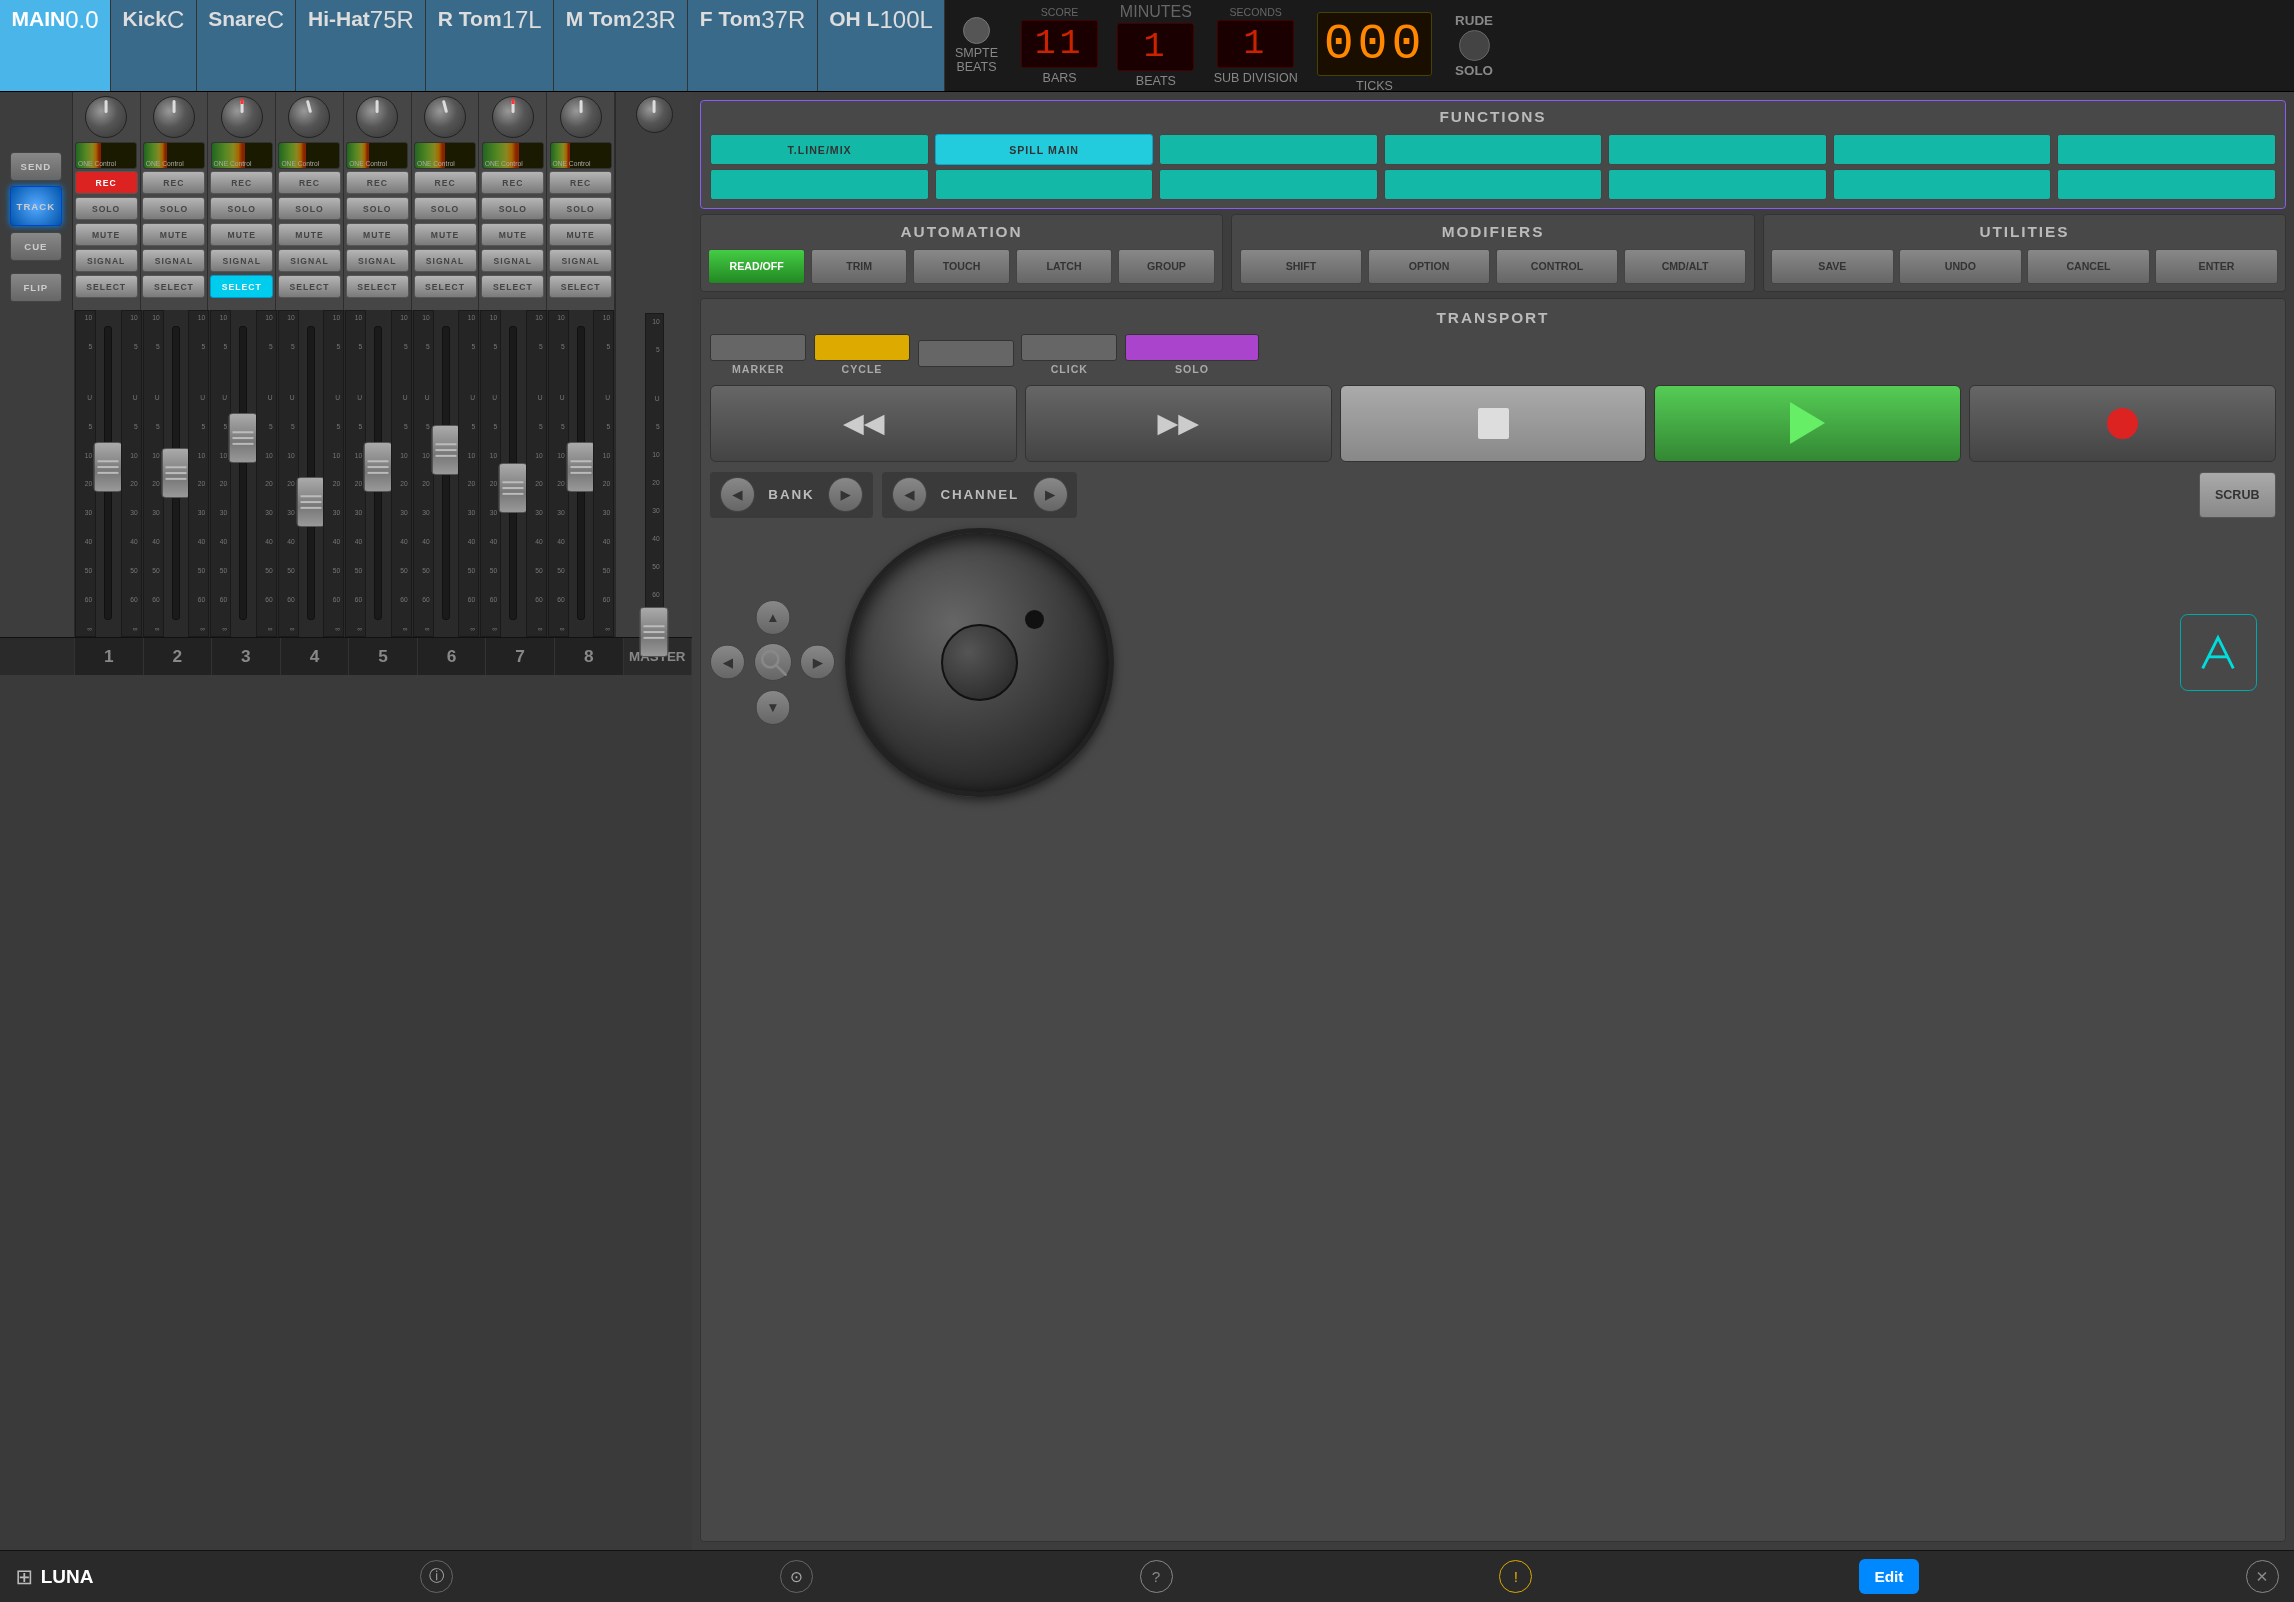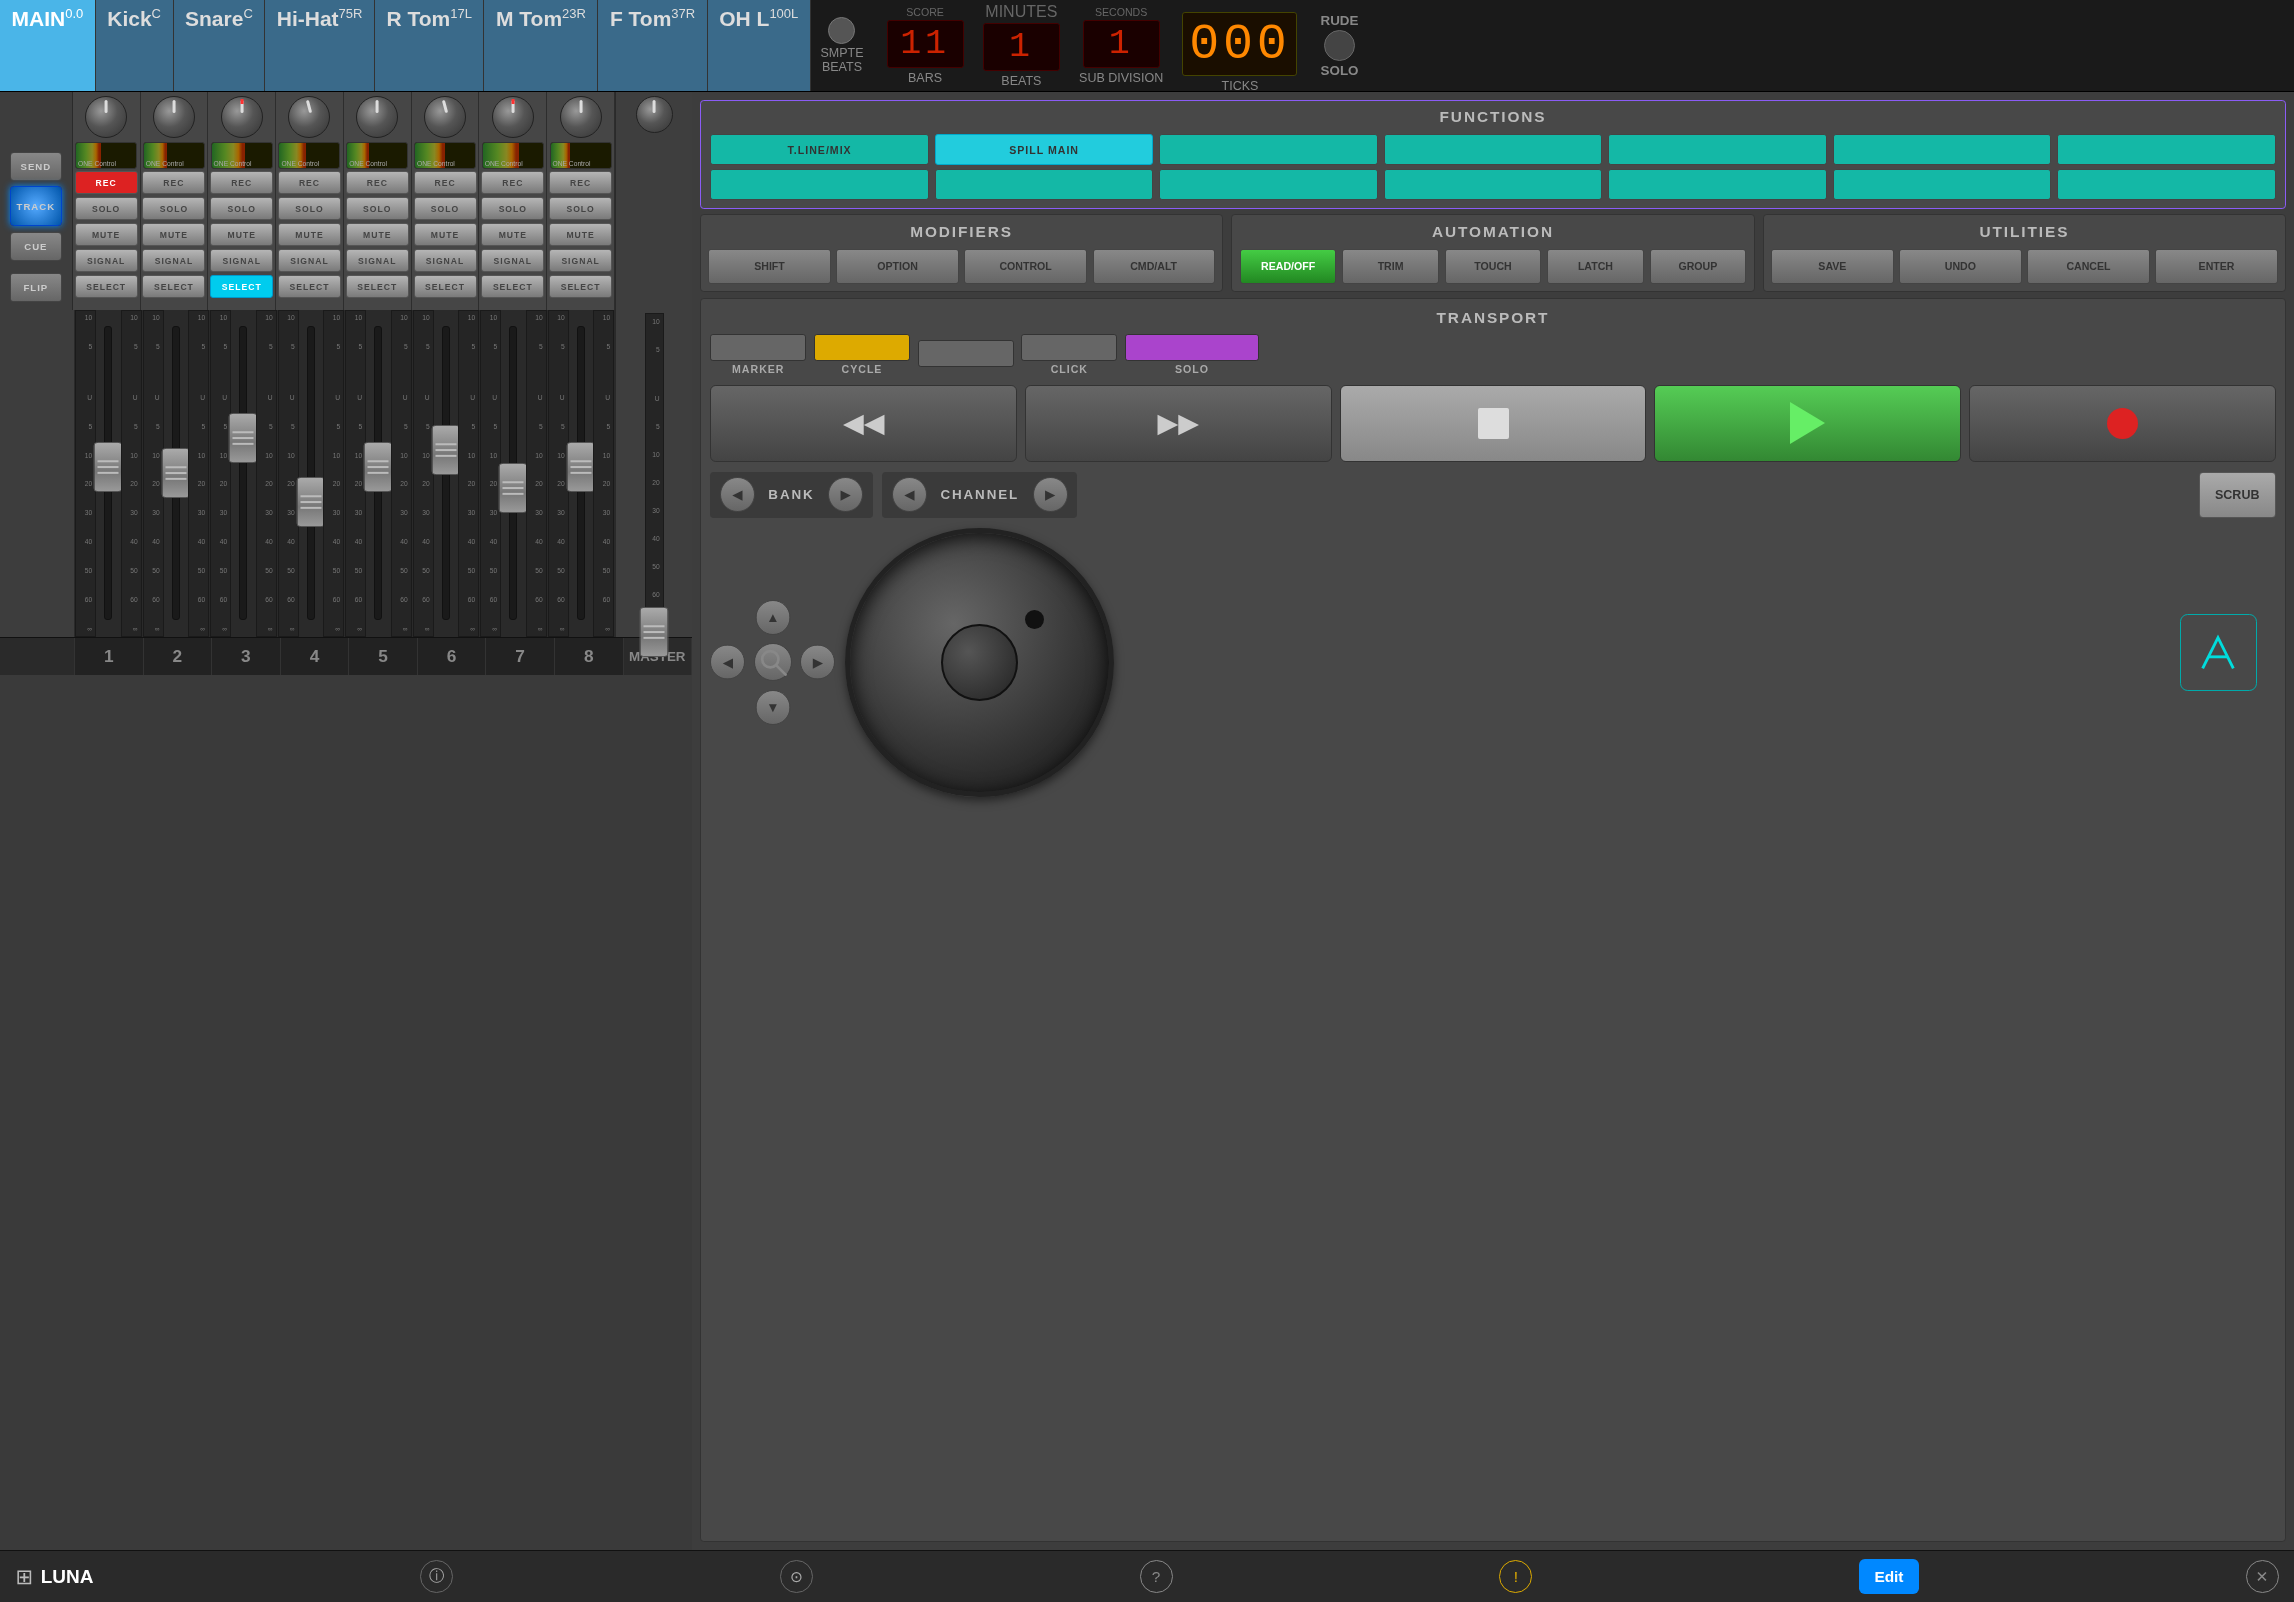--- a/index.html
+++ b/index.html
@@ -29,21 +29,21 @@
       min-width: 77px;
     }
     .header-channel.main { background: #4ab5e8; min-width: 86px; }
     .header-channel-name {
       font-size: 21px;
       font-weight: bold;
       color: #fff;
       line-height: 1.2;
     }
     .header-channel-sub {
-      font-size: 13px;
+      font-size: 24px;
       color: #fff;
       line-height: 1.2;
     }
     .header-channel:not(.main) .header-channel-name { color: #ddd; }
     .header-channel:not(.main) .header-channel-sub { color: #ddd; }
     .header-channel:not(.main) { background: #3a6a8a; }
 
     .header-right {
       flex: 1;
       background: #1a1a1a;
@@ -1470,54 +1470,54 @@
           <div class="func-cell"></div>
           <div class="func-cell"></div>
           <div class="func-cell"></div>
         </div>
       </div>
     </div>
 
     <div class="three-col">
 
       <div class="col-section">
+        <div class="section-title">AUTOMATION</div>
+        <div class="col-buttons">
+          <div class="col-btn green-active">
+            <span>READ/OFF</span>
+          </div>
+          <div class="col-btn">
+            <span>TRIM</span>
+          </div>
+          <div class="col-btn">
+            <span>TOUCH</span>
+          </div>
+          <div class="col-btn">
+            <span>LATCH</span>
+          </div>
+          <div class="col-btn">
+            <span>GROUP</span>
+          </div>
+        </div>
+      </div>
+
+      <div class="col-section">
         <div class="section-title">MODIFIERS</div>
         <div class="col-buttons">
           <div class="col-btn">
             <span>SHIFT</span>
           </div>
           <div class="col-btn">
             <span>OPTION</span>
           </div>
           <div class="col-btn">
             <span>CONTROL</span>
           </div>
           <div class="col-btn">
             <span>CMD/ALT</span>
-          </div>
-        </div>
-      </div>
-
-      <div class="col-section">
-        <div class="section-title">AUTOMATION</div>
-        <div class="col-buttons">
-          <div class="col-btn green-active">
-            <span>READ/OFF</span>
-          </div>
-          <div class="col-btn">
-            <span>TRIM</span>
-          </div>
-          <div class="col-btn">
-            <span>TOUCH</span>
-          </div>
-          <div class="col-btn">
-            <span>LATCH</span>
-          </div>
-          <div class="col-btn">
-            <span>GROUP</span>
           </div>
         </div>
       </div>
 
       <div class="col-section">
         <div class="section-title">UTILITIES</div>
         <div class="col-buttons">
           <div class="col-btn">
             <span>SAVE</span>
           </div>

